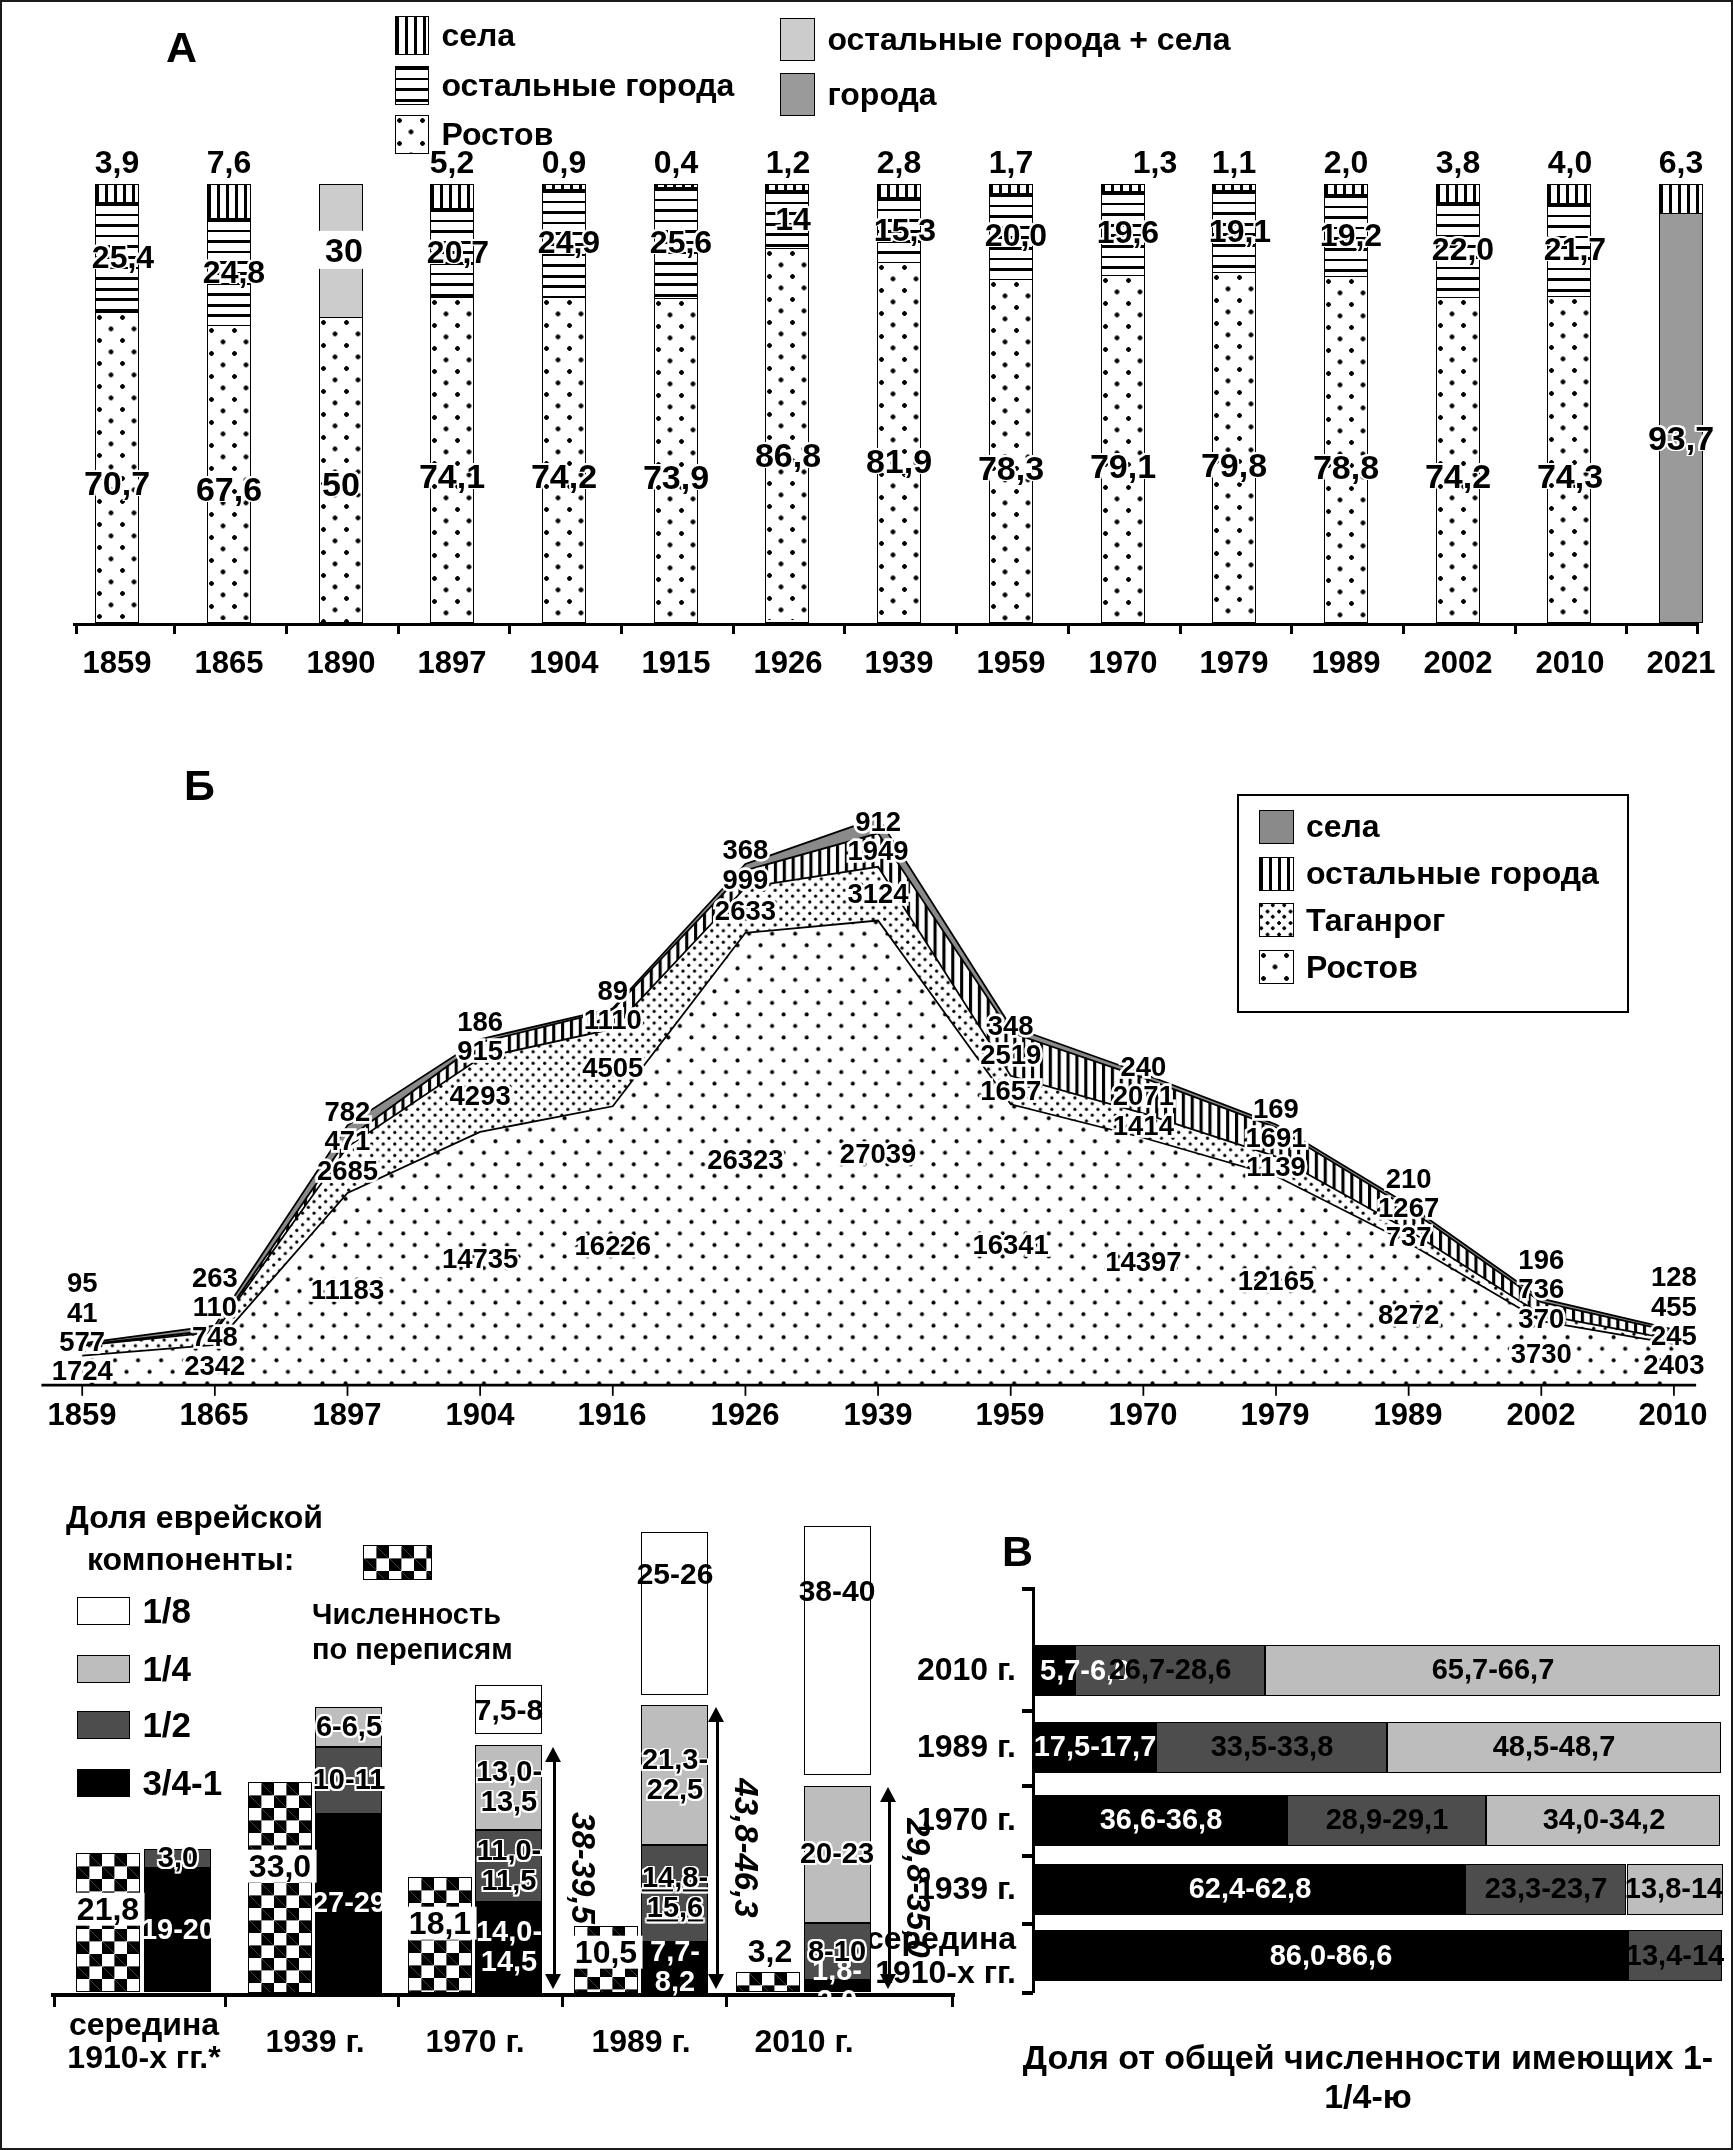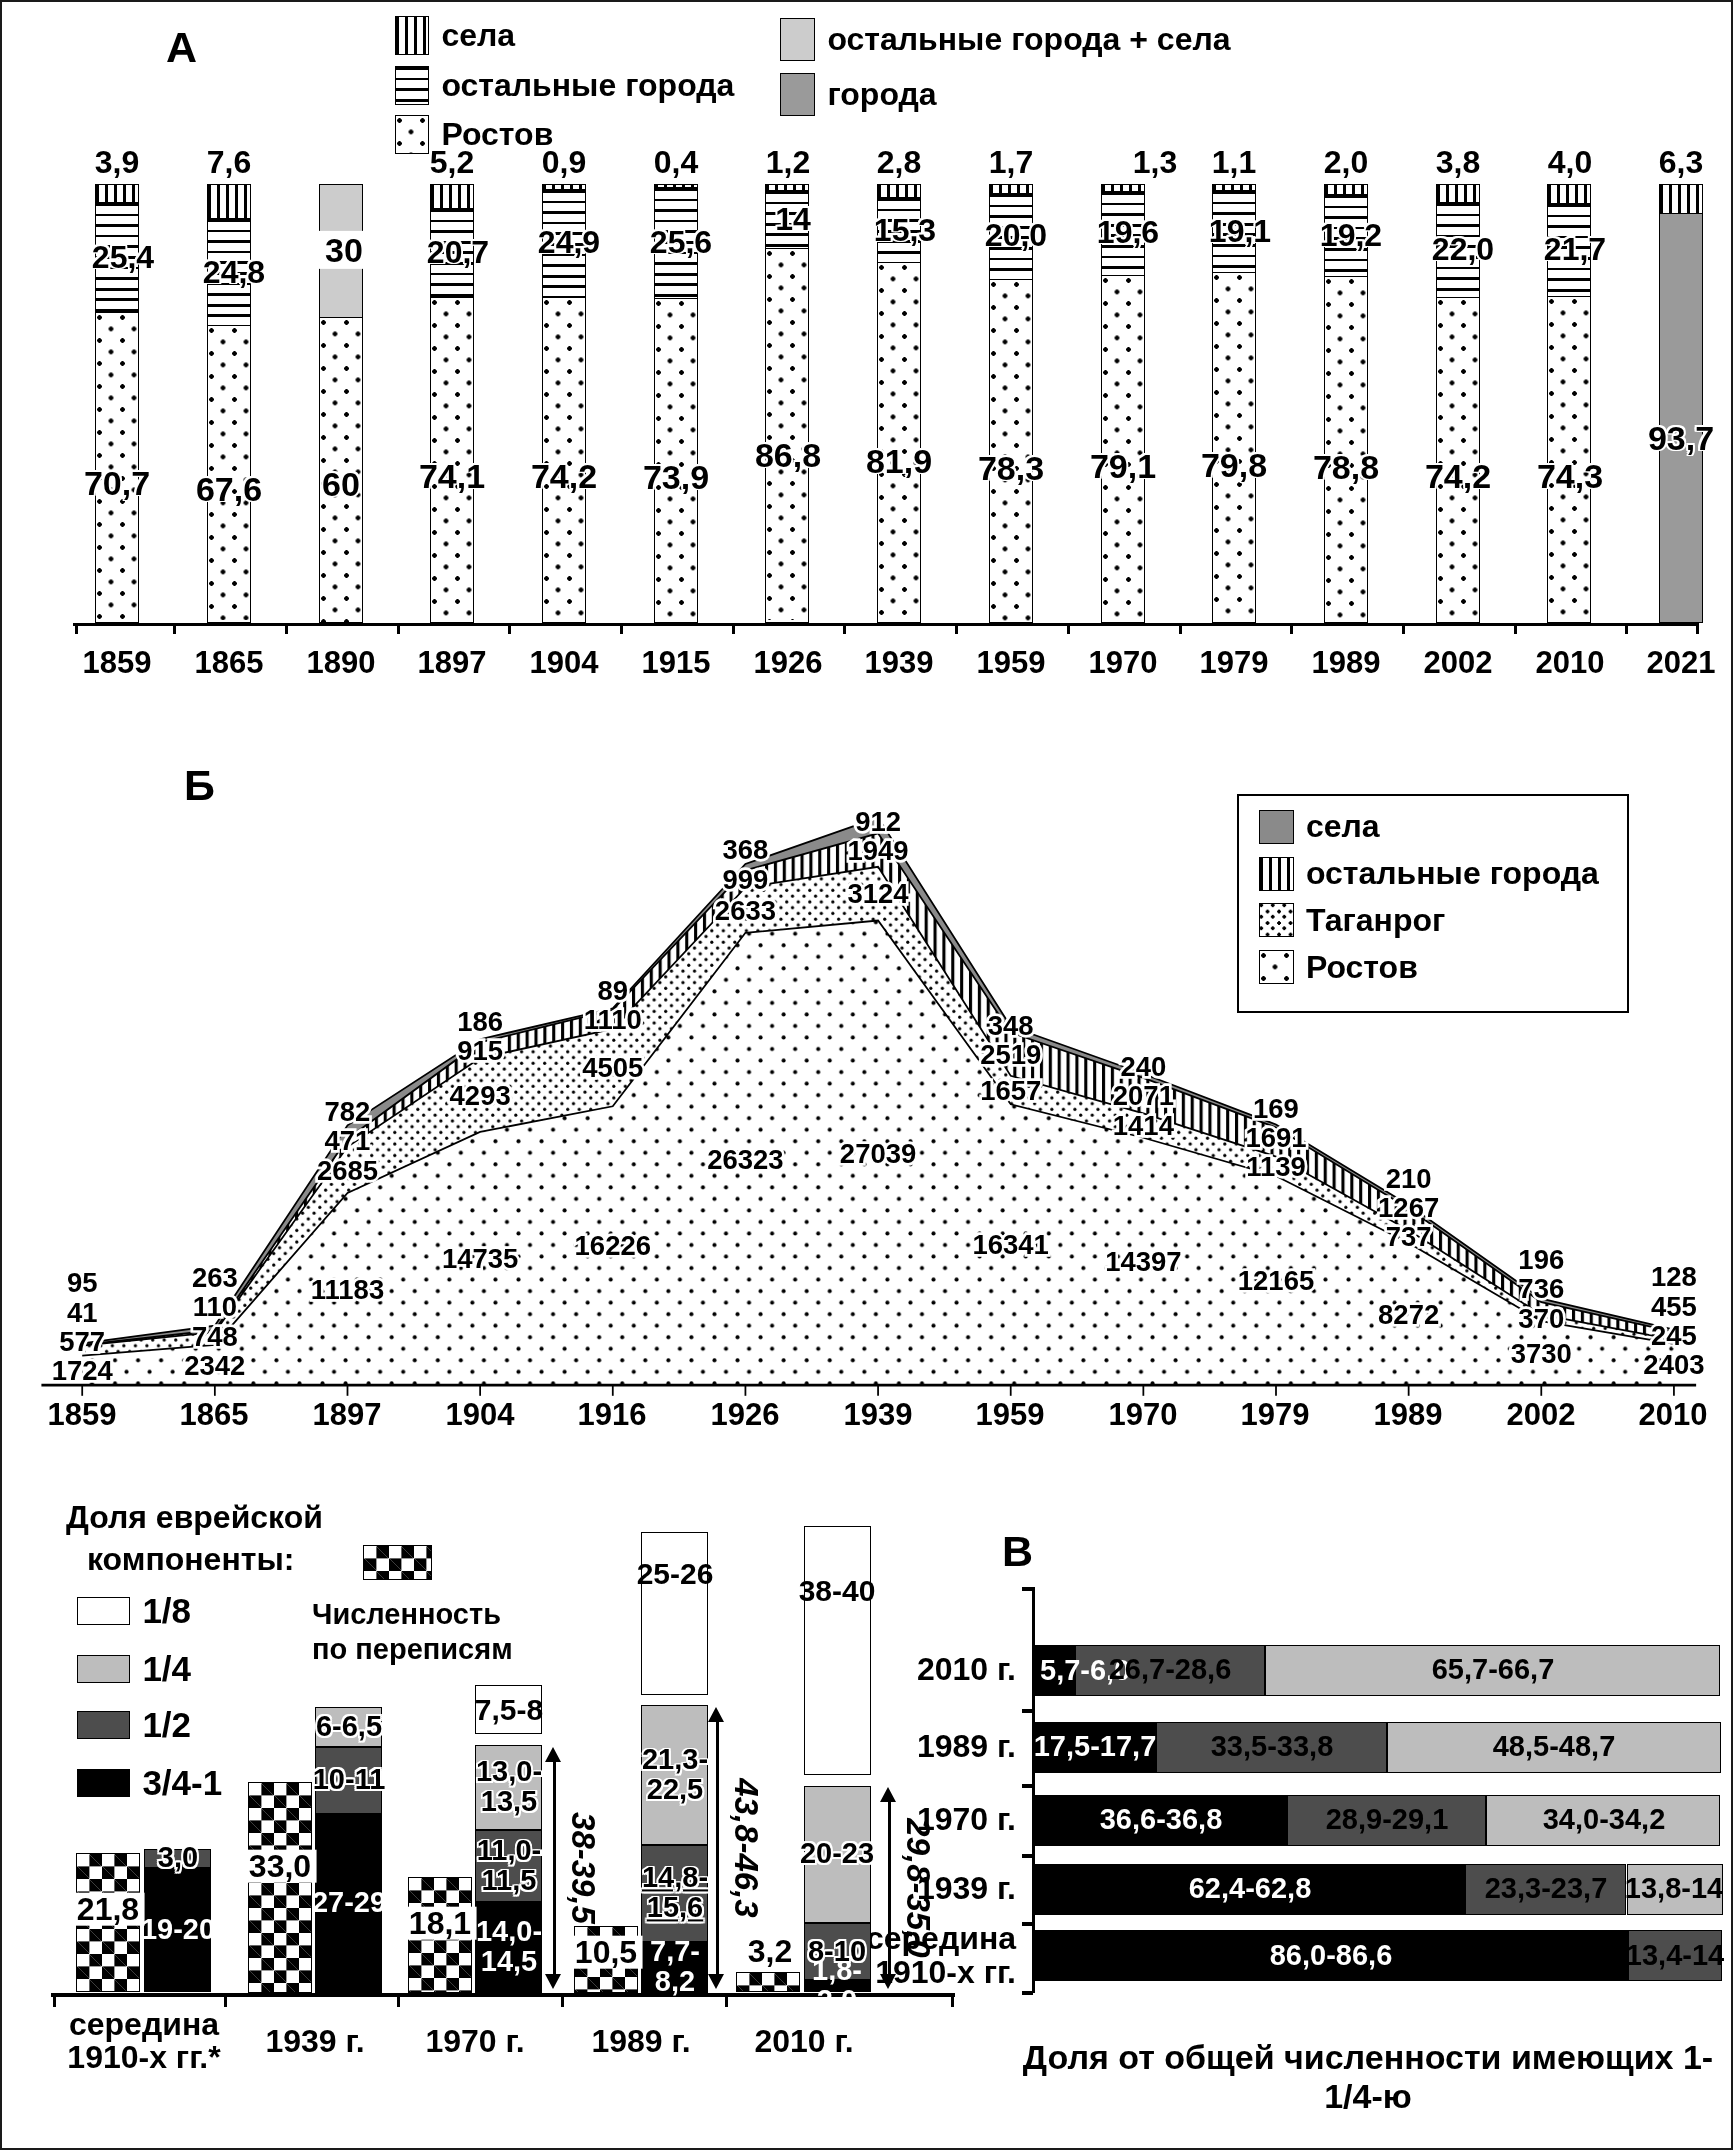--- a/index.html
+++ b/index.html
@@ -97,21 +97,21 @@
       </div>
       <div class="lblc" style="left: 227px; top: 160px; font-size: 32px;">7,6</div>
       <div class="lblc halo" style="left: 232px; top: 270px; font-size: 32px;">24,8</div>
       <div class="lblc halo" style="left: 227px; top: 487px; font-size: 34px;">67,6</div>
       <div class="lblc" style="left: 227px; top: 661px; font-size: 31px;">1865</div>
       <div class="abs barA" style="left: 317px; top: 182px; width: 44px; height: 439px;">
         <div class="pat-lightgray" style="height: 132px;"></div>
         <div class="pat-dots" style="height: 305px; border-top: 1.8px solid rgb(0, 0, 0);"></div>
       </div>
       <div class="lblc boxchip" style="left: 342px; top: 248px; font-size: 34px;">30</div>
-      <div class="lblc halo" style="left: 339px; top: 482px; font-size: 34px;">60</div>
+      <div class="lblc halo" style="left: 339px; top: 482px; font-size: 34px;">50</div>
       <div class="lblc" style="left: 339px; top: 661px; font-size: 31px;">1890</div>
       <div class="abs barA" style="left: 428px; top: 182px; width: 44px; height: 439px;">
         <div class="pat-vstripe" style="height: 23px;"></div>
         <div class="pat-hstripe" style="height: 89px; border-top: 1.8px solid rgb(0, 0, 0);"></div>
         <div class="pat-dots" style="height: 323px; border-top: 1.8px solid rgb(0, 0, 0);"></div>
       </div>
       <div class="lblc" style="left: 450px; top: 160px; font-size: 32px;">5,2</div>
       <div class="lblc halo" style="left: 456px; top: 250px; font-size: 32px;">20,7</div>
       <div class="lblc halo" style="left: 450px; top: 474px; font-size: 34px;">74,1</div>
       <div class="lblc" style="left: 450px; top: 661px; font-size: 31px;">1897</div>

